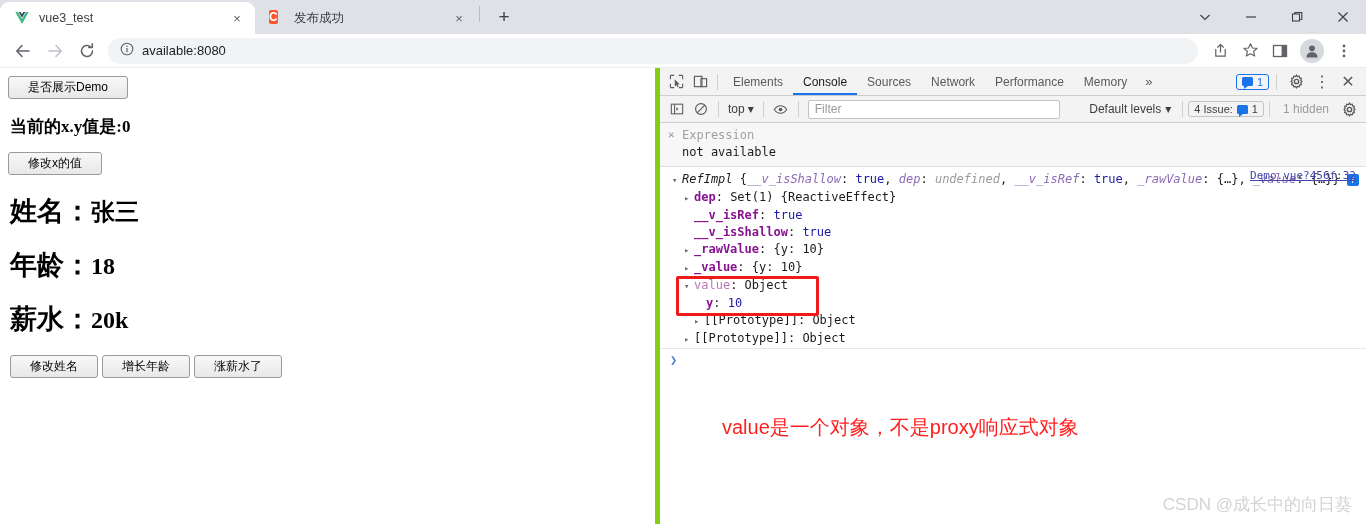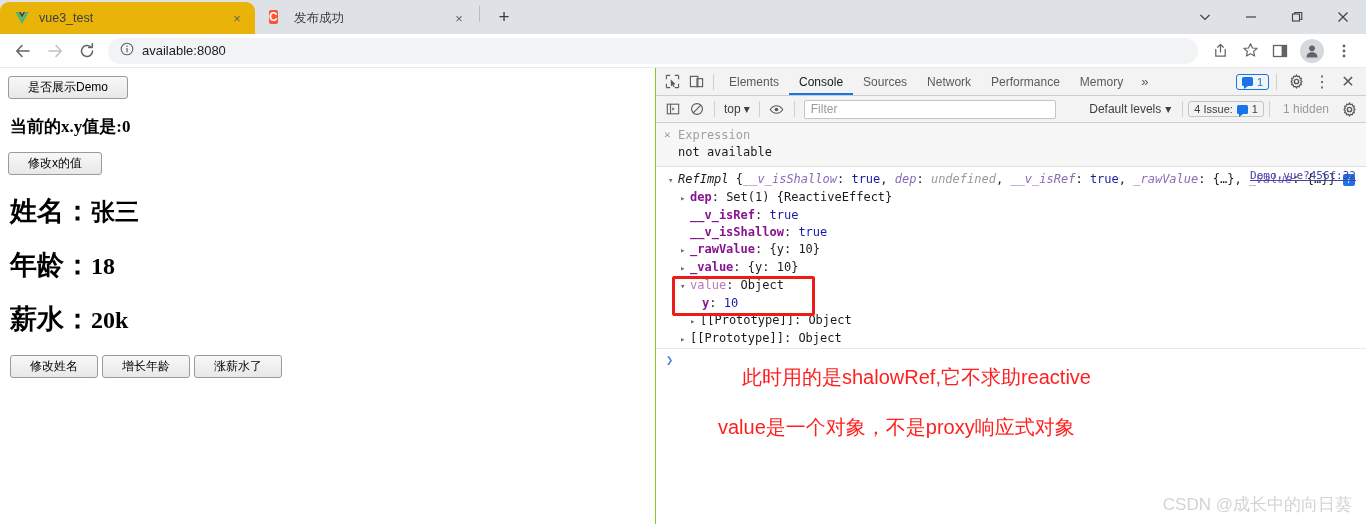--- a/index.html
+++ b/index.html
@@ -17,21 +17,21 @@
   .tabstrip {
     height: 34px; background: #dee1e6;
     display: flex; align-items: flex-end; position: relative;
   }
   .tab {
     height: 32px; display: flex; align-items: center;
     padding: 0 10px 0 14px; gap: 9px;
     border-radius: 9px 9px 0 0; position: relative;
     font-size: 12.5px; color: #3c4043;
   }
-  .tab.active { background: #eab308; width: 255px; }
+  .tab.active { background: #ffffff; width: 255px; }
   .tab.inactive { background: #dee1e6; width: 222px; }
   .tab-title {
     flex: 1; white-space: nowrap; overflow: hidden;
     text-overflow: ellipsis; font-size: 12.5px; color: #3c4043;
   }
   .tab-close {
     width: 16px; height: 16px; flex: 0 0 16px;
     display: flex; align-items: center; justify-content: center;
     font-size: 13px; color: #5f6368; line-height: 1;
   }
@@ -112,21 +112,21 @@
   .h-line {
     font-size: 27px; font-weight: bold; color: #000;
     margin: 18px 0 0 2px; font-family: "Liberation Serif", serif;
   }
   .h-line .val { font-size: 24px; }
   .btnrow { margin: 18px 0 0 2px; display: flex; gap: 4px; }
 
   
   .devtools {
     width: 711px; background: #86efac;
-    border-left: 1px solid #84cc16;
+    border-left: 5px solid #84cc16;
     display: flex; flex-direction: column;
     font-family: "Liberation Sans", sans-serif;
   }
   .dt-tabbar {
     height: 28px; background: #f3f3f3;
     border-bottom: 1px solid #cdcdcd;
     display: flex; align-items: center; padding: 0 4px;
   }
   .dt-icbtn {
     width: 24px; height: 24px;
@@ -514,20 +514,19 @@
             <span class="arw">▸</span><span class="proto">[[Prototype]]</span><span class="punct">: </span><span class="proto">Object</span>
           </div>
         </div>
 
         <div class="prompt-row">
           <span>❯</span>
         </div>
 
         <div class="redbox" style="left:16px; top:153px; width:143px; height:40px;"></div>
 
-        <div class="annot" style="left:86px; top:241px;">此时用的是shalowRef,它不求助reactive</div>
         <div class="annot" style="left:62px; top:291px;">value是一个对象，不是proxy响应式对象</div>
 
         <div class="watermark">CSDN @成长中的向日葵</div>
       </div>
     </div>
   </div>
 </div>
 
 </body></html>

